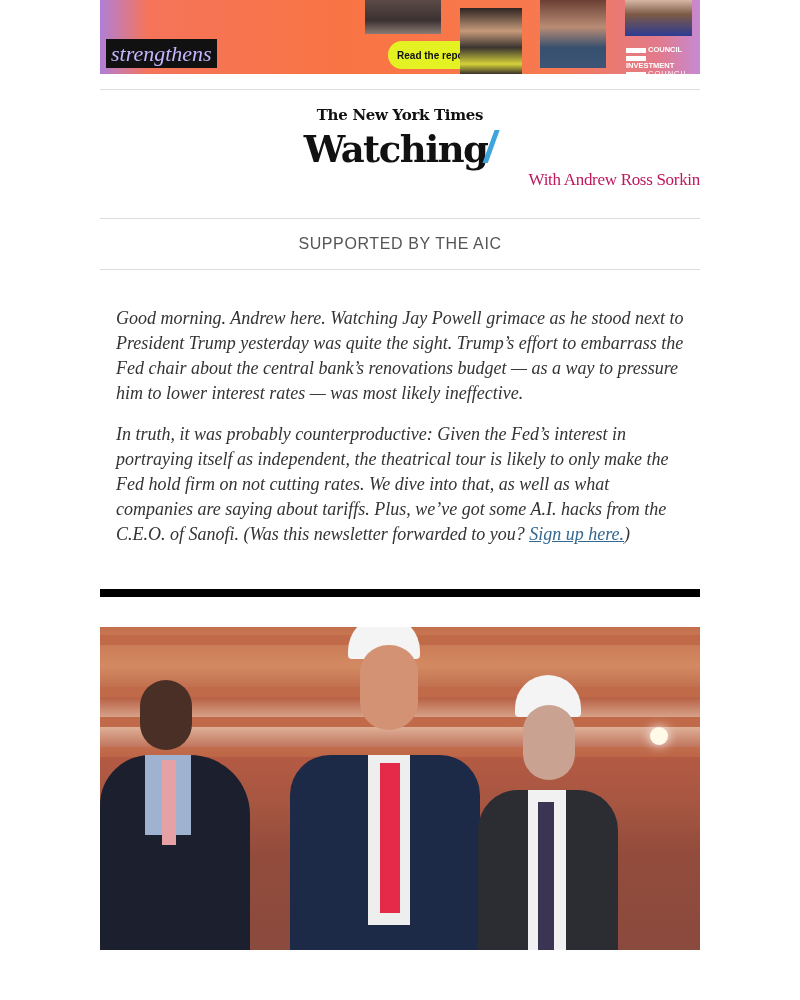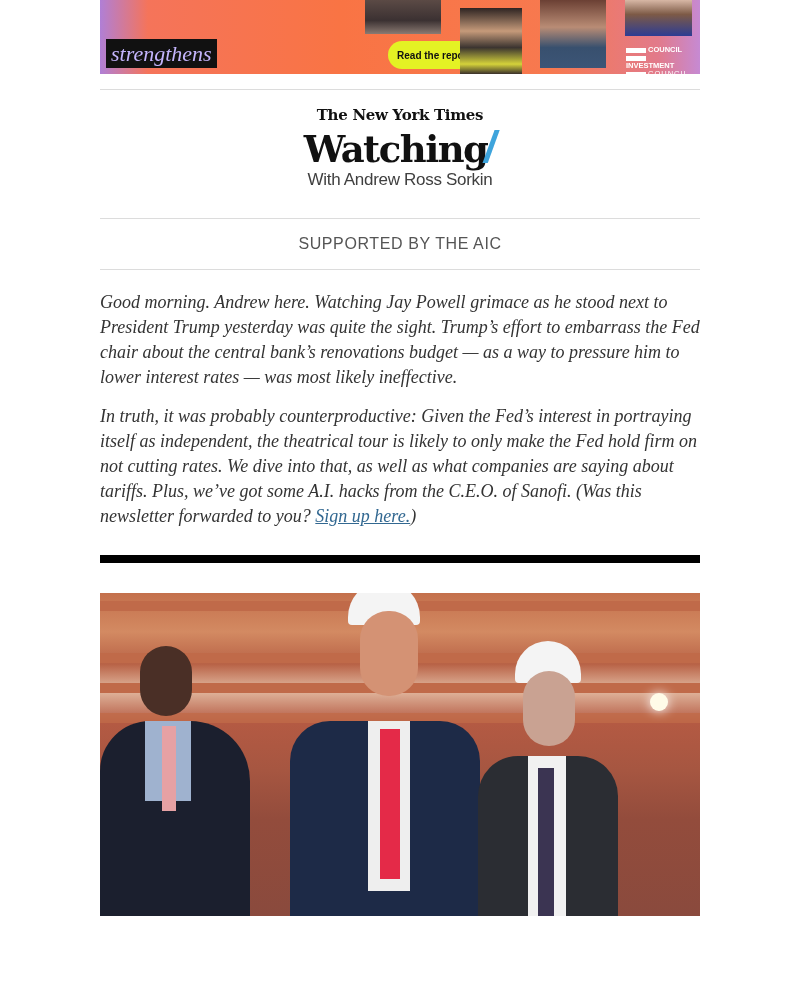--- a/index.html
+++ b/index.html
@@ -23,27 +23,27 @@
   .ad .p4 { left: 525px; top: 0; width: 67px; height: 36px; background: linear-gradient(180deg, #d7b7a5 0%, #7d5a46 40%, #2d3c93 100%); }
   .ad .logo { position: absolute; left: 526px; top: 46px; width: 68px; color: #fff; font-weight: bold; font-size: 7.5px; line-height: 8px; }
   .ad .logo .bar { display: inline-block; width: 20px; height: 5px; background: #fff; margin-right: 2px; vertical-align: middle; }
   .ad .logo .council { font-weight: normal; letter-spacing: 1px; }
 
   .rule-light { height: 1px; background: #dcdcdc; width: 600px; }
   .masthead { text-align: center; }
   .nyt-logo { font-family: "DejaVu Serif", serif; font-weight: bold; font-size: 15px; color: #111; margin-top: 16px; letter-spacing: -0.3px; }
   .dealbook { font-family: "DejaVu Serif", serif; font-weight: bold; font-size: 37px; color: #111; letter-spacing: -1.5px; margin-top: 2px; line-height: 42px; }
   .dealbook .slash { color: #3ea4dc; font-family: "Liberation Sans", sans-serif; font-weight: bold; font-size: 44px; margin-left: -2px; display: inline-block; transform: skewX(-10deg); }
-  .byline { font-family: Liberation Sans, sans-serif; font-size: 17px; color: #404040; margin-top: 0px; letter-spacing: -0.3px; }
+  .byline { font-family: Liberation Serif, serif; font-size: 17px; color: #be185d; margin-top: 0px; letter-spacing: -0.3px; text-align: right; }
   .date { font-family: "Liberation Serif", serif; font-size: 12px; color: #222; margin-top: 16px; }
 
   .supported { text-align: center; font-size: 16px; letter-spacing: 0.6px; color: #555; line-height: 50px; height: 50px; }
 
   .intro { font-family: "Liberation Serif", serif; font-style: italic; font-size: 18px; line-height: 25px; color: #333; }
-  .intro p { margin: 0; }
+  .intro p { margin: 16px; }
   .intro p + p { margin-top: 14px; }
   .intro a { color: #326891; text-decoration: underline; }
 
   .rule-heavy { height: 8px; background: #000; width: 600px; }
 
   .hero { width: 600px; height: 323px; position: relative; overflow: hidden;
           background: linear-gradient(180deg, #c4704c 0%, #d38a62 12%, #b86246 22%, #e2b9a0 30%, #b45a43 40%, #a65641 55%, #934c3c 70%, #8a4a3d 100%); }
   .hero .beam { position: absolute; left: 0; width: 600px; height: 10px; background: #c06a49; }
   .hero .person { position: absolute; bottom: 0; }
   .hero .p-left { left: 0; width: 150px; height: 195px; background: #1b1f2e; border-radius: 50px 60px 0 0; }

